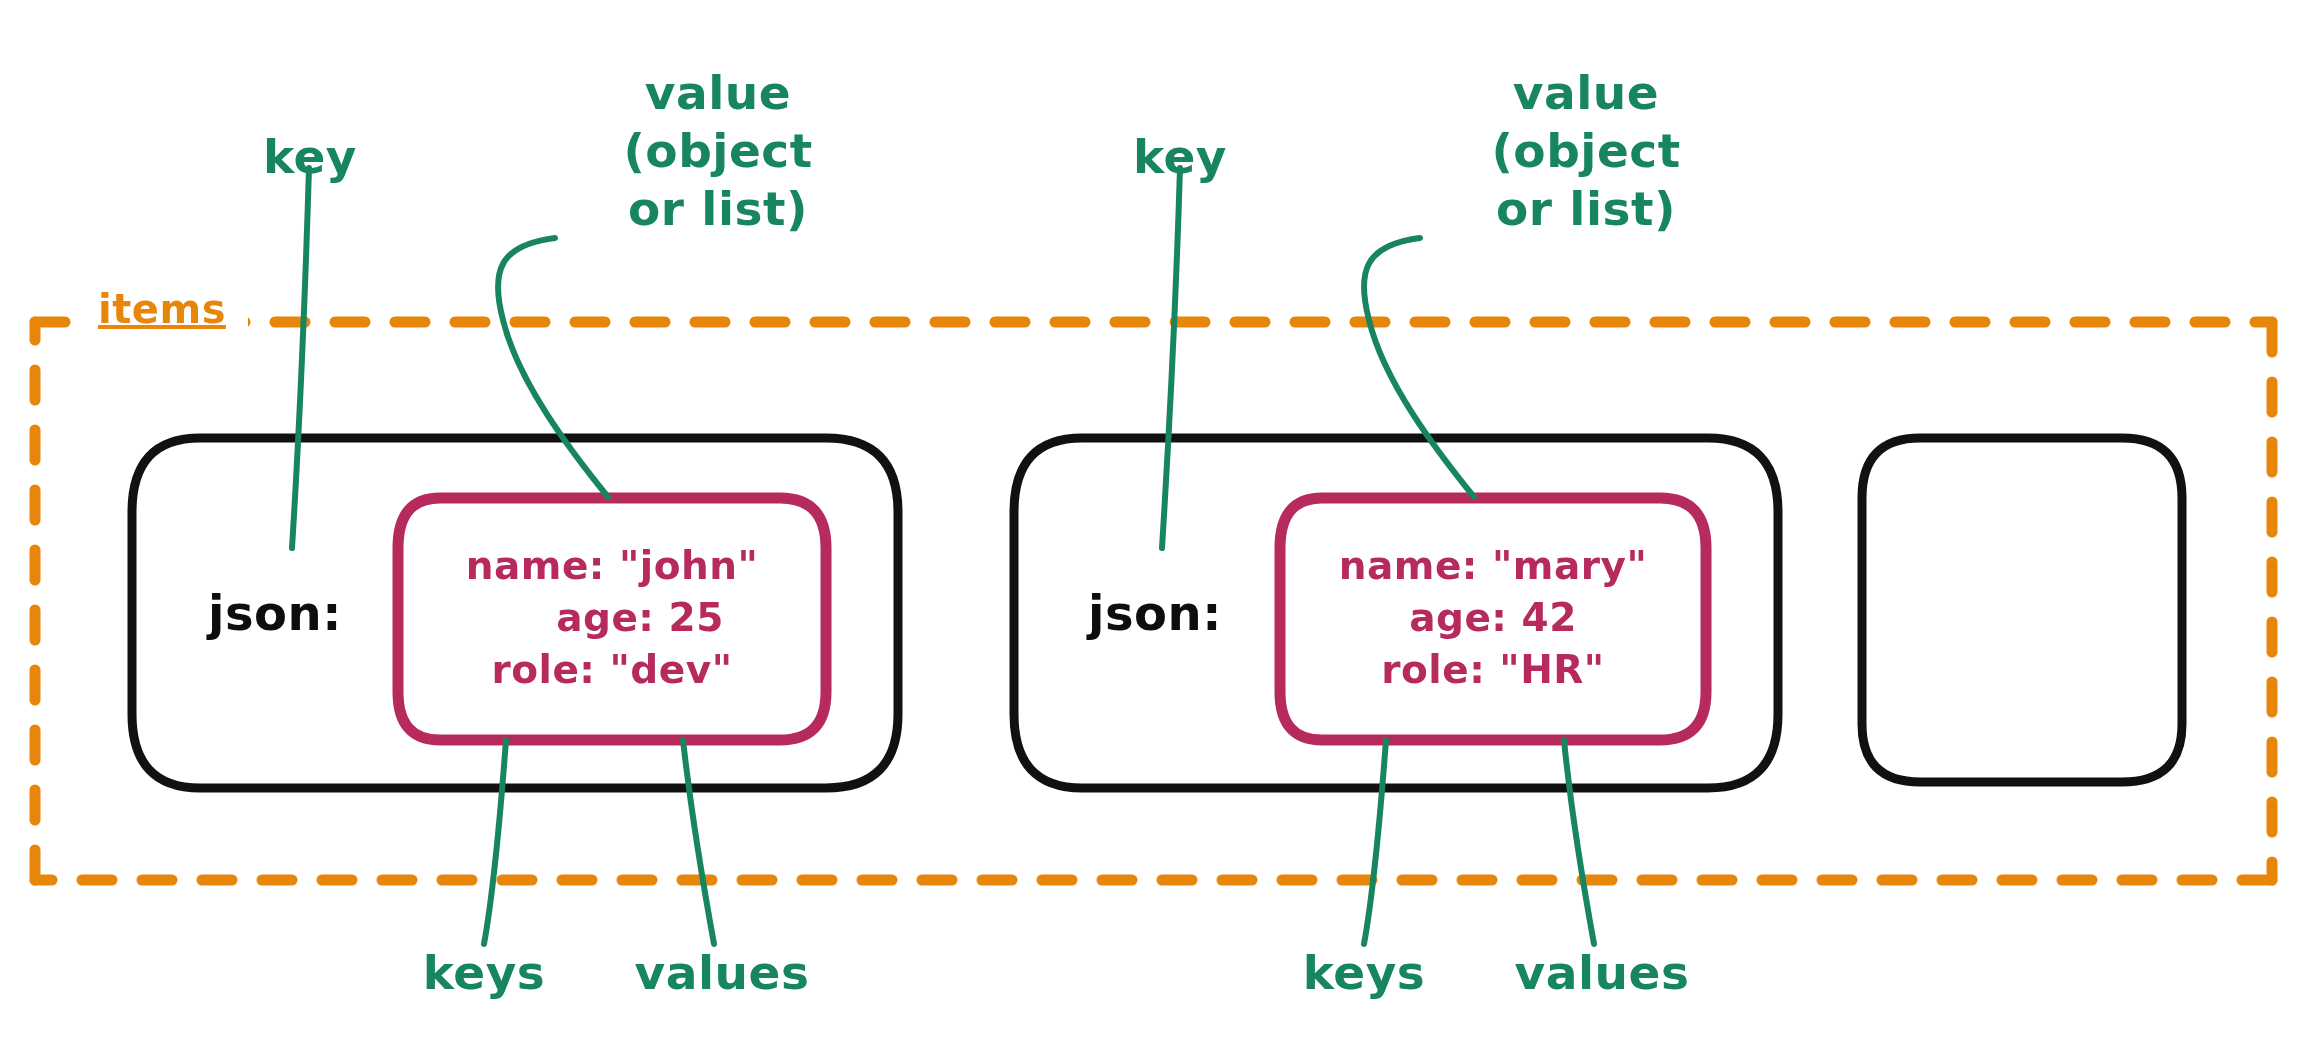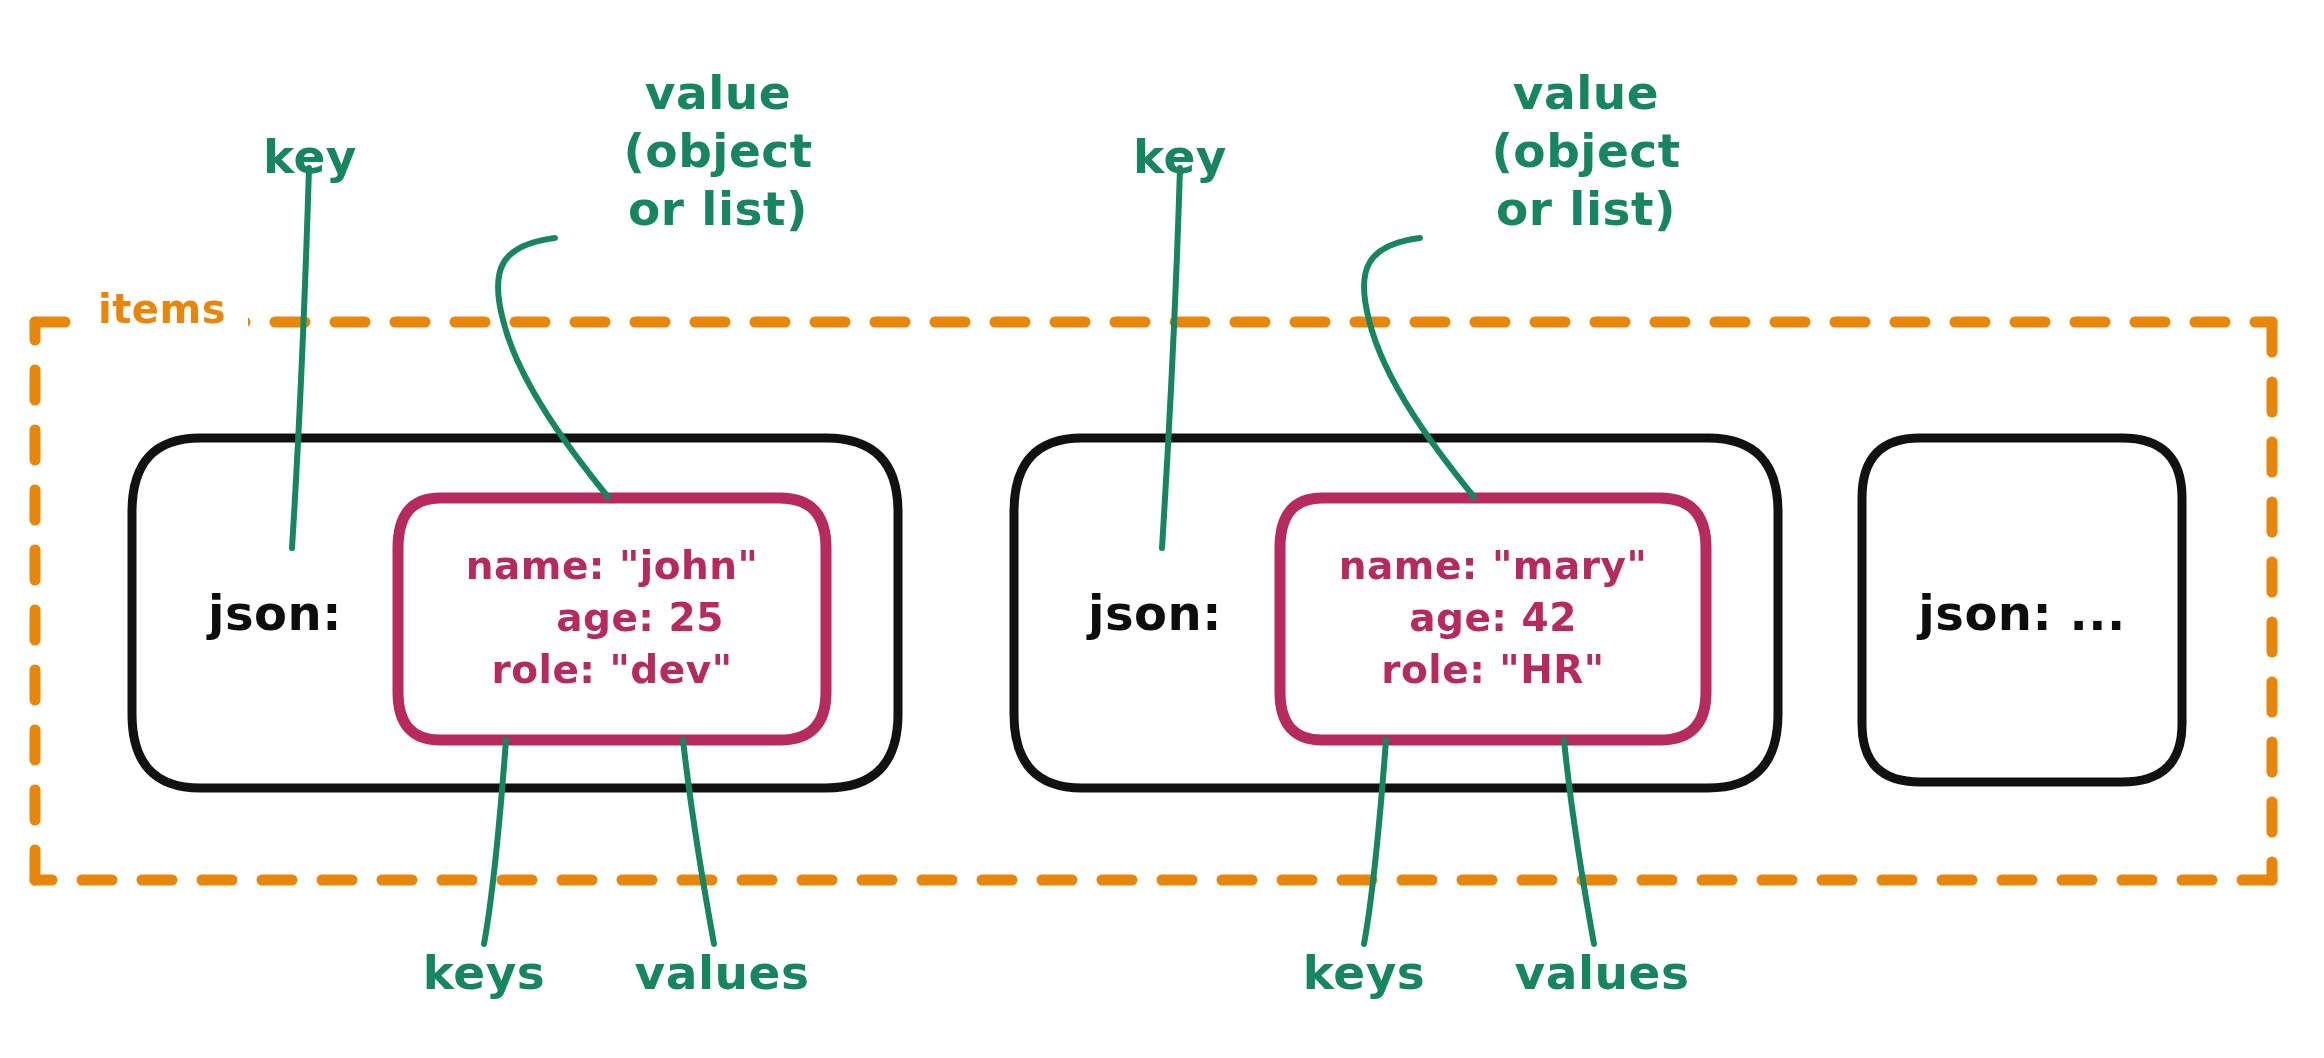--- a/index.html
+++ b/index.html
@@ -48,21 +48,21 @@
   }
   .black {
     color: #0d0d0d;
     font-weight: 700;
   }
   .pink {
     color: #b62a5e;
     font-weight: 600;
   }
   .sz-annot { font-size: 47px; }
-  .sz-items { font-size: 40px; }
+  .sz-items { font-size: 40px; text-decoration: underline; }
   .sz-json  { font-size: 48px; }
   .sz-body  { font-size: 39px; }
   .ctr { text-align: center; transform: translateX(-50%); }
   .card-body { text-align: center; transform: translateX(-50%); }
 </style>
 </head>
 <body>
 
 <div id="canvas">
 
@@ -181,16 +181,15 @@
 
     <div class="lbl green sz-annot ctr" style="left:1364px; top:948px;">keys</div>
     <div class="lbl green sz-annot ctr" style="left:1602px; top:948px;">values</div>
 
     <div class="lbl black sz-json" style="left:1088px; top:588px;">json:</div>
 
     <div class="lbl pink sz-body card-body" style="left:1493px; top:545px;">name: "mary"</div>
     <div class="lbl pink sz-body card-body" style="left:1493px; top:597px;">age: 42</div>
     <div class="lbl pink sz-body card-body" style="left:1493px; top:649px;">role: "HR"</div>
 
-    <div class="lbl black sz-json ctr" style="left:2022px; top:588px;">json: ...</div>
 
   </div>
 </div>
 
 </body></html>

